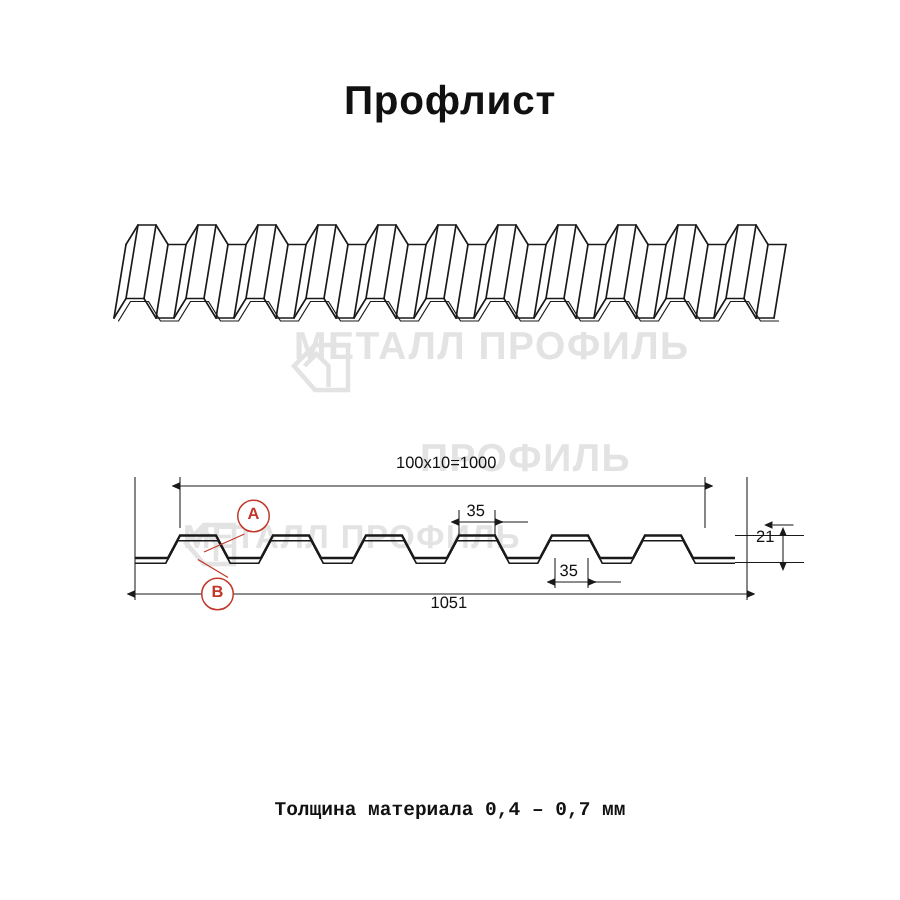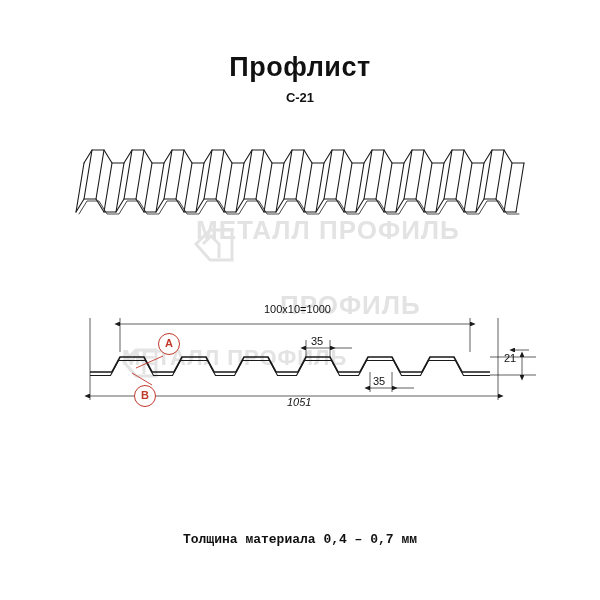--- a/index.html
+++ b/index.html
@@ -104,21 +104,20 @@
     text-align: center;
     background: #ffffff;
   }
 </style>
 </head>
 <body>
 
 <div class="page">
 
   <div class="title">Профлист</div>
-  <div class="subtitle">С-21</div>
 
   <div class="wm wm1">МЕТАЛЛ ПРОФИЛЬ</div>
   <div class="wm wm2">ПРОФИЛЬ</div>
   <div class="wm wm3">МЕТАЛЛ ПРОФИЛЬ</div>
 
   <svg class="art" viewBox="0 0 600 600" xmlns="http://www.w3.org/2000/svg">
     <defs>
       <marker id="arrL" markerWidth="9" markerHeight="7" refX="8" refY="3.5" orient="auto">
         <path d="M8,0 L0,3.5 L8,7 z" fill="#1a1a1a"></path>
       </marker>
@@ -235,21 +234,21 @@
       <path d="M370 372 L370 392"></path>
       <path d="M392 372 L392 392"></path>
       <path d="M392 388 L414 388"></path>
 
       <path d="M163 356 L136 368" stroke="#c0392b" stroke-width="0.9"></path>
       <path d="M152 385 L132 373" stroke="#c0392b" stroke-width="0.9"></path>
     </g>
   </svg>
 
   <div class="label" style="top:303px; left:264px;">100х10=1000</div>
-  <div class="label" style="top:396px; left:287px;font-style:italic;">1051</div>
+  <div class="label" style="top:396px; left:287px;">1051</div>
   <div class="label" style="top:352px; left:504px;">21</div>
   <div class="label" style="top:335px; left:311px;">35</div>
   <div class="label" style="top:375px; left:373px;">35</div>
 
   <div class="marker" style="top:333px; left:158px;">A</div>
   <div class="marker" style="top:385px; left:134px;">B</div>
 
   <div class="footer">Толщина материала 0,4 – 0,7 мм</div>
 </div>
 

